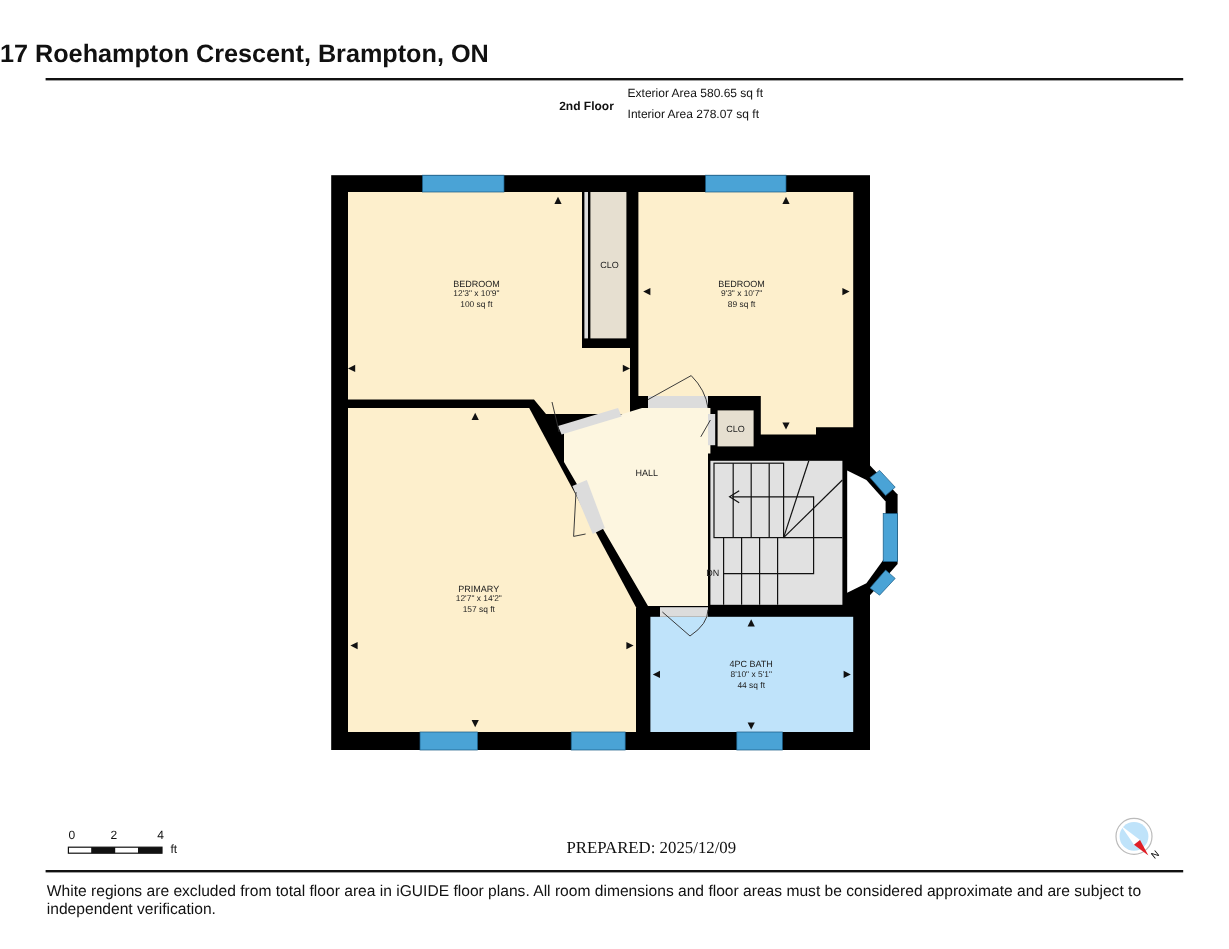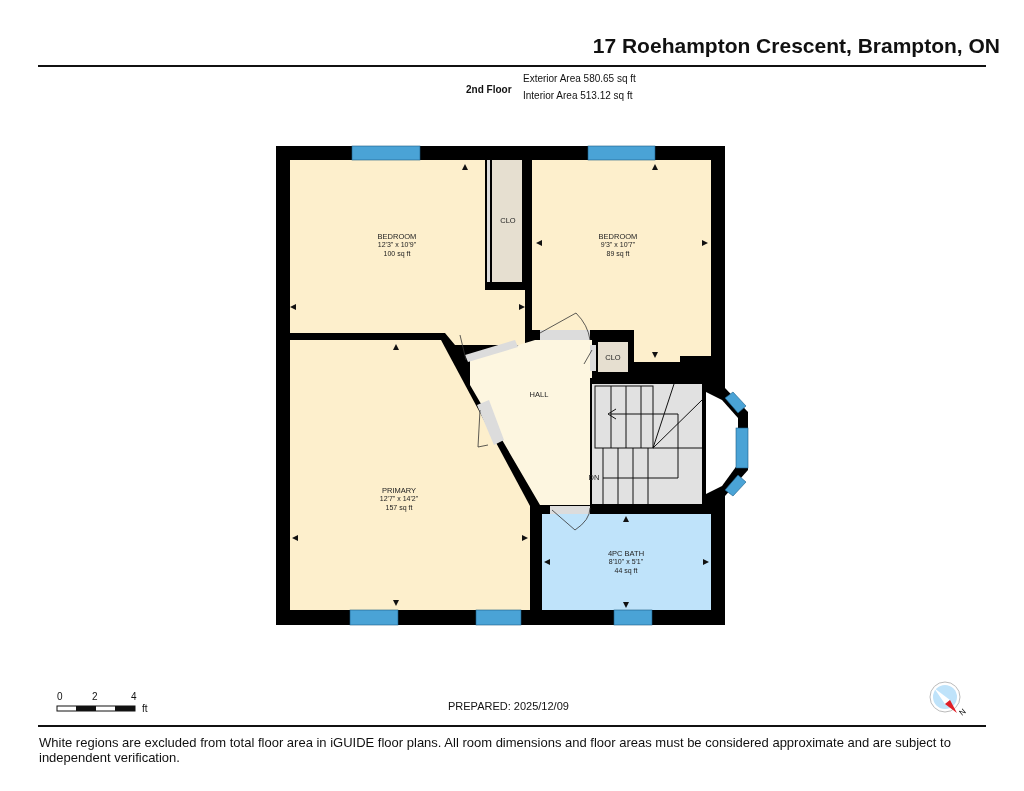--- a/index.html
+++ b/index.html
@@ -1,35 +1,35 @@
 <!DOCTYPE html>
 <html><head>
 <meta charset="utf-8">
 <style>
   html,body{margin:0;padding:0;background:#fff;}
   body{width:1024px;height:791px;position:relative;overflow:hidden;font-family:"Liberation Sans",sans-serif;color:#111;}
-  .title{position:absolute;left:16px;top:34px;width:984px;text-align:right;font-size:21px;font-weight:bold;}
+  .title{position:absolute;left:0;top:34px;width:984px;text-align:left;font-size:21px;font-weight:bold;}
   .rule{position:absolute;left:38px;width:948px;height:2px;background:#111;}
   .floor-label{position:absolute;left:466px;top:84px;font-size:10px;font-weight:bold;}
   .area{position:absolute;left:523px;font-size:10px;}
   .plan{position:absolute;left:0;top:0;}
   .rlabel{font-family:"Liberation Sans",sans-serif;font-size:7px;fill:#222;text-anchor:middle;}
   .rname{font-size:7.5px;}
   .scale{position:absolute;left:57px;top:691px;font-size:10px;}
-  .prepared{position:absolute;left:448px;top:700px;font-size:11px;}
+  .prepared{position:absolute;left:472px;top:700px;font-size:14px;font-family:Liberation Serif, serif;}
   .footer{position:absolute;left:39px;top:735px;font-size:13px;}
 </style>
 </head>
 <body>
 
 <div class="title">17 Roehampton Crescent, Brampton, ON</div>
 <div class="rule" style="top:65px"></div>
 <div class="floor-label">2nd Floor</div>
 <div class="area" style="top:73px">Exterior Area 580.65 sq ft</div>
-<div class="area" style="top:90px">Interior Area 513.12 sq ft</div>
+<div class="area" style="top:90px">Interior Area 278.07 sq ft</div>
 
 <svg class="plan" width="1024" height="791">
 
   <rect x="276" y="146" width="449" height="479" fill="#000"></rect>
 
   <polygon points="705,380 725,388 748,412 748,470 725,496 705,506" fill="#000"></polygon>
   <polygon points="706,392 722,400 738,418 738,464 722,486 706,494" fill="#fff"></polygon>
 
   <polygon points="290,160 485,160 485,290 525,290 525,345 455,345 445,333 290,333" fill="#fdefcc"></polygon>
 

